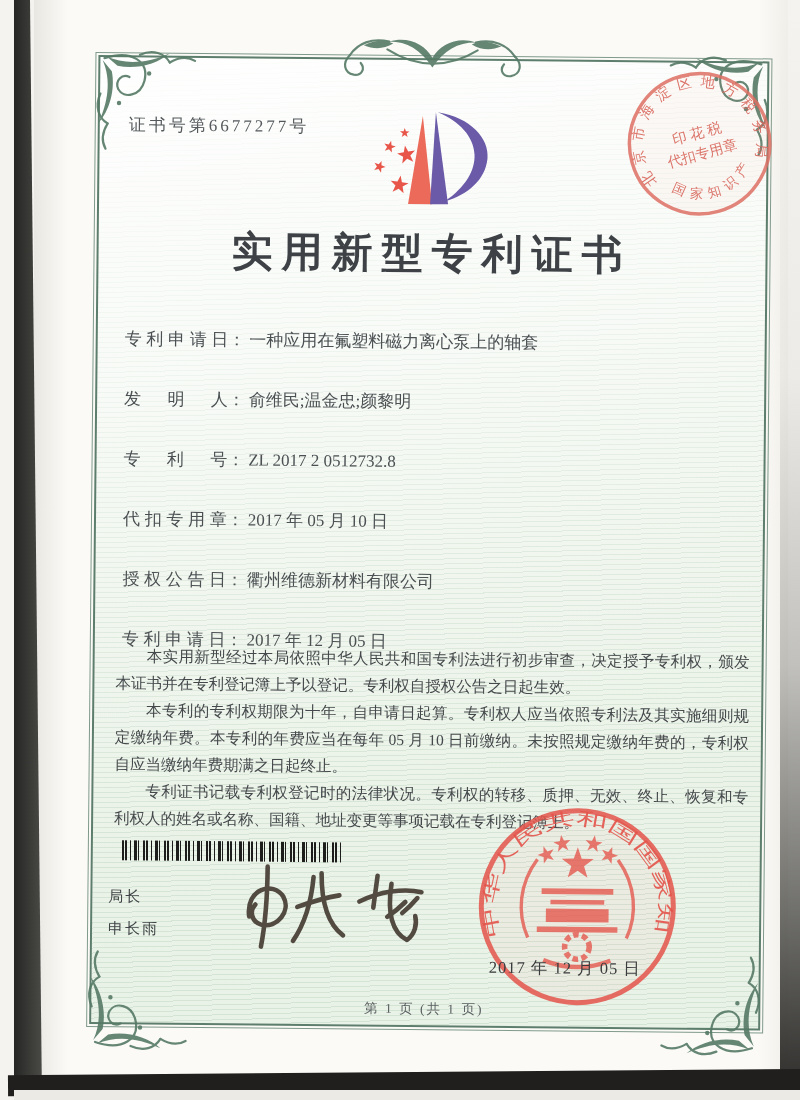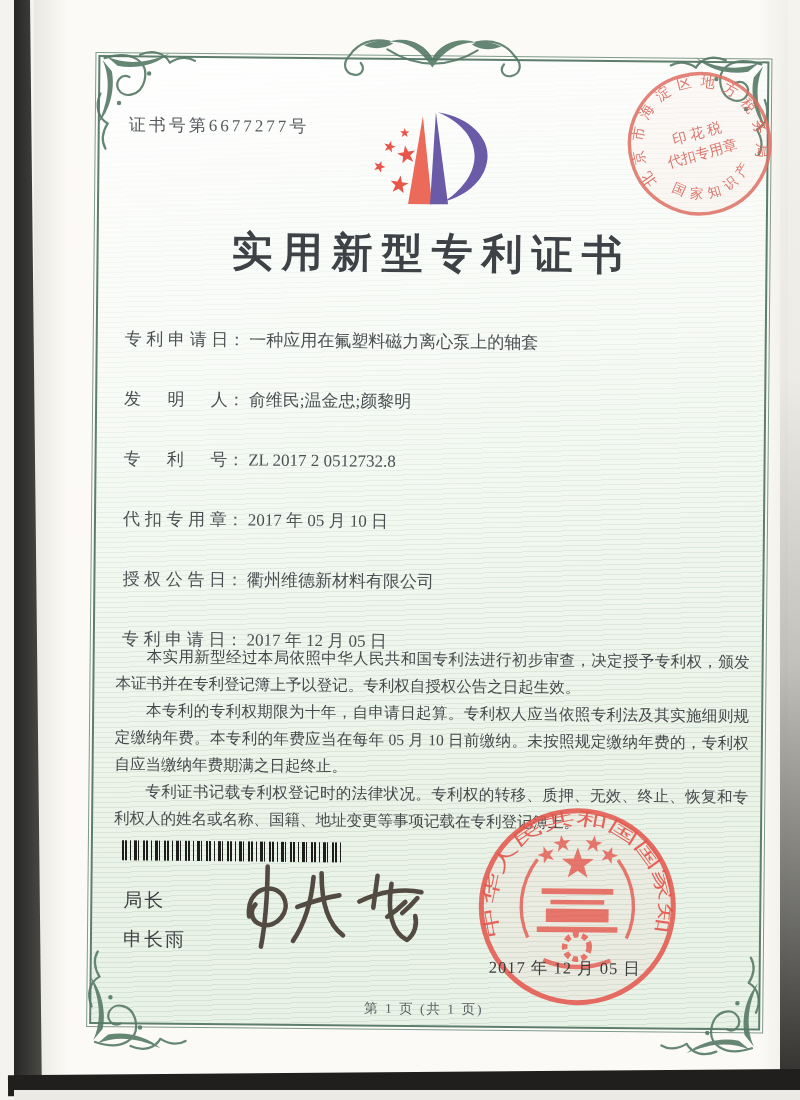--- a/index.html
+++ b/index.html
@@ -67,21 +67,21 @@
   .paras p{margin:0;text-indent:2em;}
   .barcode{
     position:absolute;left:96px;top:843px;width:222px;height:20px;z-index:2;
     background:repeating-linear-gradient(90deg,
       #1d1d1c 0 2px,rgba(0,0,0,0) 2px 3px,
       #1d1d1c 3px 5px,rgba(0,0,0,0) 5px 8px,
       #1d1d1c 8px 9px,rgba(0,0,0,0) 9px 12px,
       #1d1d1c 12px 15px,rgba(0,0,0,0) 15px 16px,
       #1d1d1c 16px 17px,rgba(0,0,0,0) 17px 21px);
   }
-  .director{position:absolute;left:98px;top:890px;z-index:2;font-size:19px;color:#3f4346;letter-spacing:2px;}
+  .director{position:absolute;left:83px;top:890px;z-index:2;font-size:15px;color:#3f4346;letter-spacing:2px;}
   .director div{margin-bottom:13px;}
   .signature{position:absolute;left:196px;top:856px;width:212px;height:102px;z-index:4;}
   .seal{position:absolute;left:447px;top:800px;width:210px;height:210px;z-index:3;}
   .issue-date{position:absolute;left:464px;top:956px;z-index:4;font-size:16.5px;color:#3a3b3c;letter-spacing:1px;}
   .page-footer{
     position:absolute;left:62px;top:1000px;width:675px;z-index:2;
     text-align:center;font-size:13.5px;color:#5a5f62;letter-spacing:2px;
   }
   .taxstamp{position:absolute;left:588px;top:62px;width:158px;height:158px;z-index:3;transform:rotate(-16deg);}
   text{font-family:"Liberation Serif","DejaVu Serif",serif;}

